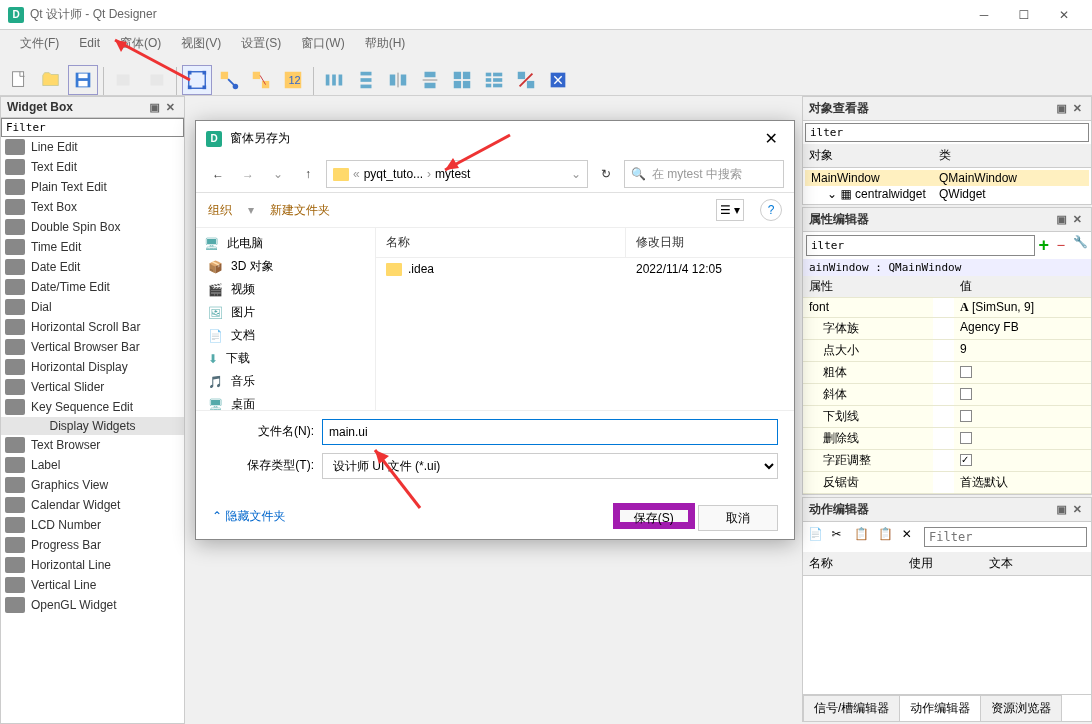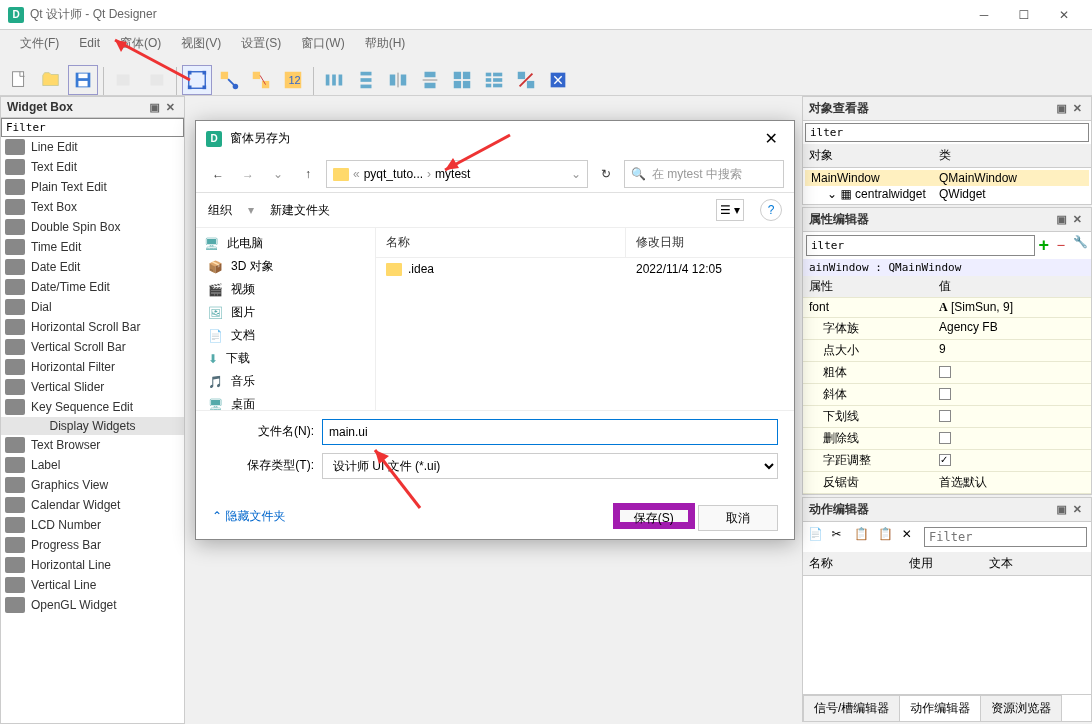--- a/index.html
+++ b/index.html
@@ -42,21 +42,21 @@
 .right { width: 290px; display: flex; flex-direction: column; }
 .panel { background: #fff; border: 1px solid #ccc; margin-bottom: 2px; }
 .obj-tree { padding: 2px; }
 .obj-row { display: flex; padding: 1px 4px; }
 .obj-row .c1 { width: 130px; }
 .obj-hdr { background: #f0f0f0; display: flex; border-bottom: 1px solid #ccc; font-weight: normal; }
 .obj-hdr div { padding: 3px 6px; }
 .obj-sel { background: #fff0c0; }
 
 .prop-tbl { width: 100%; font-size: 11px; }
-.prop-tbl .pr { display: flex; border-bottom: 1px solid #e8e8d0; }
+.prop-tbl .pr { display: flex; border-bottom: 1px solid #e8e8d0; gap: 21px; }
 .prop-tbl .pn { width: 130px; padding: 2px 6px; background: #fffff0; }
 .prop-tbl .pv { flex: 1; padding: 2px 6px; background: #fffff0; }
 .prop-tbl .pr.hdr { background: #f0f0f0; font-weight: normal; }
 .prop-tbl .pr.hdr .pn, .prop-tbl .pr.hdr .pv { background: #f0f0f0; }
 .prop-tbl .pr.indent .pn { padding-left: 20px; }
 .cb { width: 12px; height: 12px; border: 1px solid #888; display: inline-block; background: #fff; vertical-align: middle; }
 .cb.chk::after { content: "✓"; font-size: 10px; line-height: 10px; display: block; }
 
 .action-filter { display: flex; align-items: center; gap: 4px; padding: 4px; }
 .af-btn { width: 22px; height: 22px; border: 1px solid transparent; }
@@ -70,21 +70,21 @@
 .dlg-title { display: flex; align-items: center; padding: 8px 10px; }
 .dlg-title .logo { width: 16px; height: 16px; background: #2a8; border-radius: 2px; margin-right: 8px; display: inline-flex; align-items: center; justify-content: center; color: #fff; font-weight: bold; font-size: 10px; }
 .dlg-title .t { flex: 1; }
 .dlg-title .x { font-size: 16px; cursor: pointer; padding: 0 6px; }
 .dlg-nav { display: flex; align-items: center; padding: 4px 10px; gap: 6px; border-bottom: 1px solid #e0e0e0; }
 .nav-btn { width: 24px; height: 24px; display: flex; align-items: center; justify-content: center; color: #999; }
 .nav-btn.active { color: #333; }
 .nav-path { flex: 1; border: 1px solid #ccc; height: 28px; display: flex; align-items: center; padding: 0 6px; gap: 4px; }
 .nav-search { width: 160px; border: 1px solid #ccc; height: 28px; display: flex; align-items: center; padding: 0 6px; color: #999; gap: 6px; }
 .dlg-toolbar { display: flex; align-items: center; padding: 6px 12px; gap: 16px; border-bottom: 1px solid #eee; }
-.dlg-toolbar .link { color: #000000; cursor: pointer; }
+.dlg-toolbar .link { color: #a16207; cursor: pointer; }
 .dlg-toolbar .sp { flex: 1; }
 .dlg-toolbar .vbtn { width: 28px; height: 22px; border: 1px solid #ccc; display: flex; align-items: center; justify-content: center; }
 .dlg-body { flex: 1; display: flex; border-bottom: 1px solid #eee; overflow: hidden; }
 .dlg-side { width: 180px; border-right: 1px solid #eee; padding: 4px 0; overflow-y: auto; }
 .side-item { display: flex; align-items: center; padding: 3px 12px; gap: 8px; }
 .side-item.head { padding-left: 8px; }
 .dlg-files { flex: 1; display: flex; flex-direction: column; }
 .file-hdr { display: flex; border-bottom: 1px solid #eee; }
 .file-hdr div { padding: 6px 10px; color: #333; }
 .file-hdr .fn { width: 250px; border-right: 1px solid #eee; }
@@ -294,25 +294,25 @@
         <div class="wb-item">
           <span class="wi-icon"></span>
           <span>Dial</span>
         </div>
         <div class="wb-item">
           <span class="wi-icon"></span>
           <span>Horizontal Scroll Bar</span>
         </div>
         <div class="wb-item">
           <span class="wi-icon"></span>
-          <span>Vertical Scroll Bar</span>
-        </div>
-        <div class="wb-item">
-          <span class="wi-icon"></span>
-          <span>Horizontal Filter</span>
+          <span>Vertical Browser Bar</span>
+        </div>
+        <div class="wb-item">
+          <span class="wi-icon"></span>
+          <span>Horizontal Display</span>
         </div>
         <div class="wb-item">
           <span class="wi-icon"></span>
           <span>Vertical Slider</span>
         </div>
         <div class="wb-item">
           <span class="wi-icon"></span>
           <span>Key Sequence Edit</span>
         </div>
         <div class="wb-group">Display Widgets</div>

